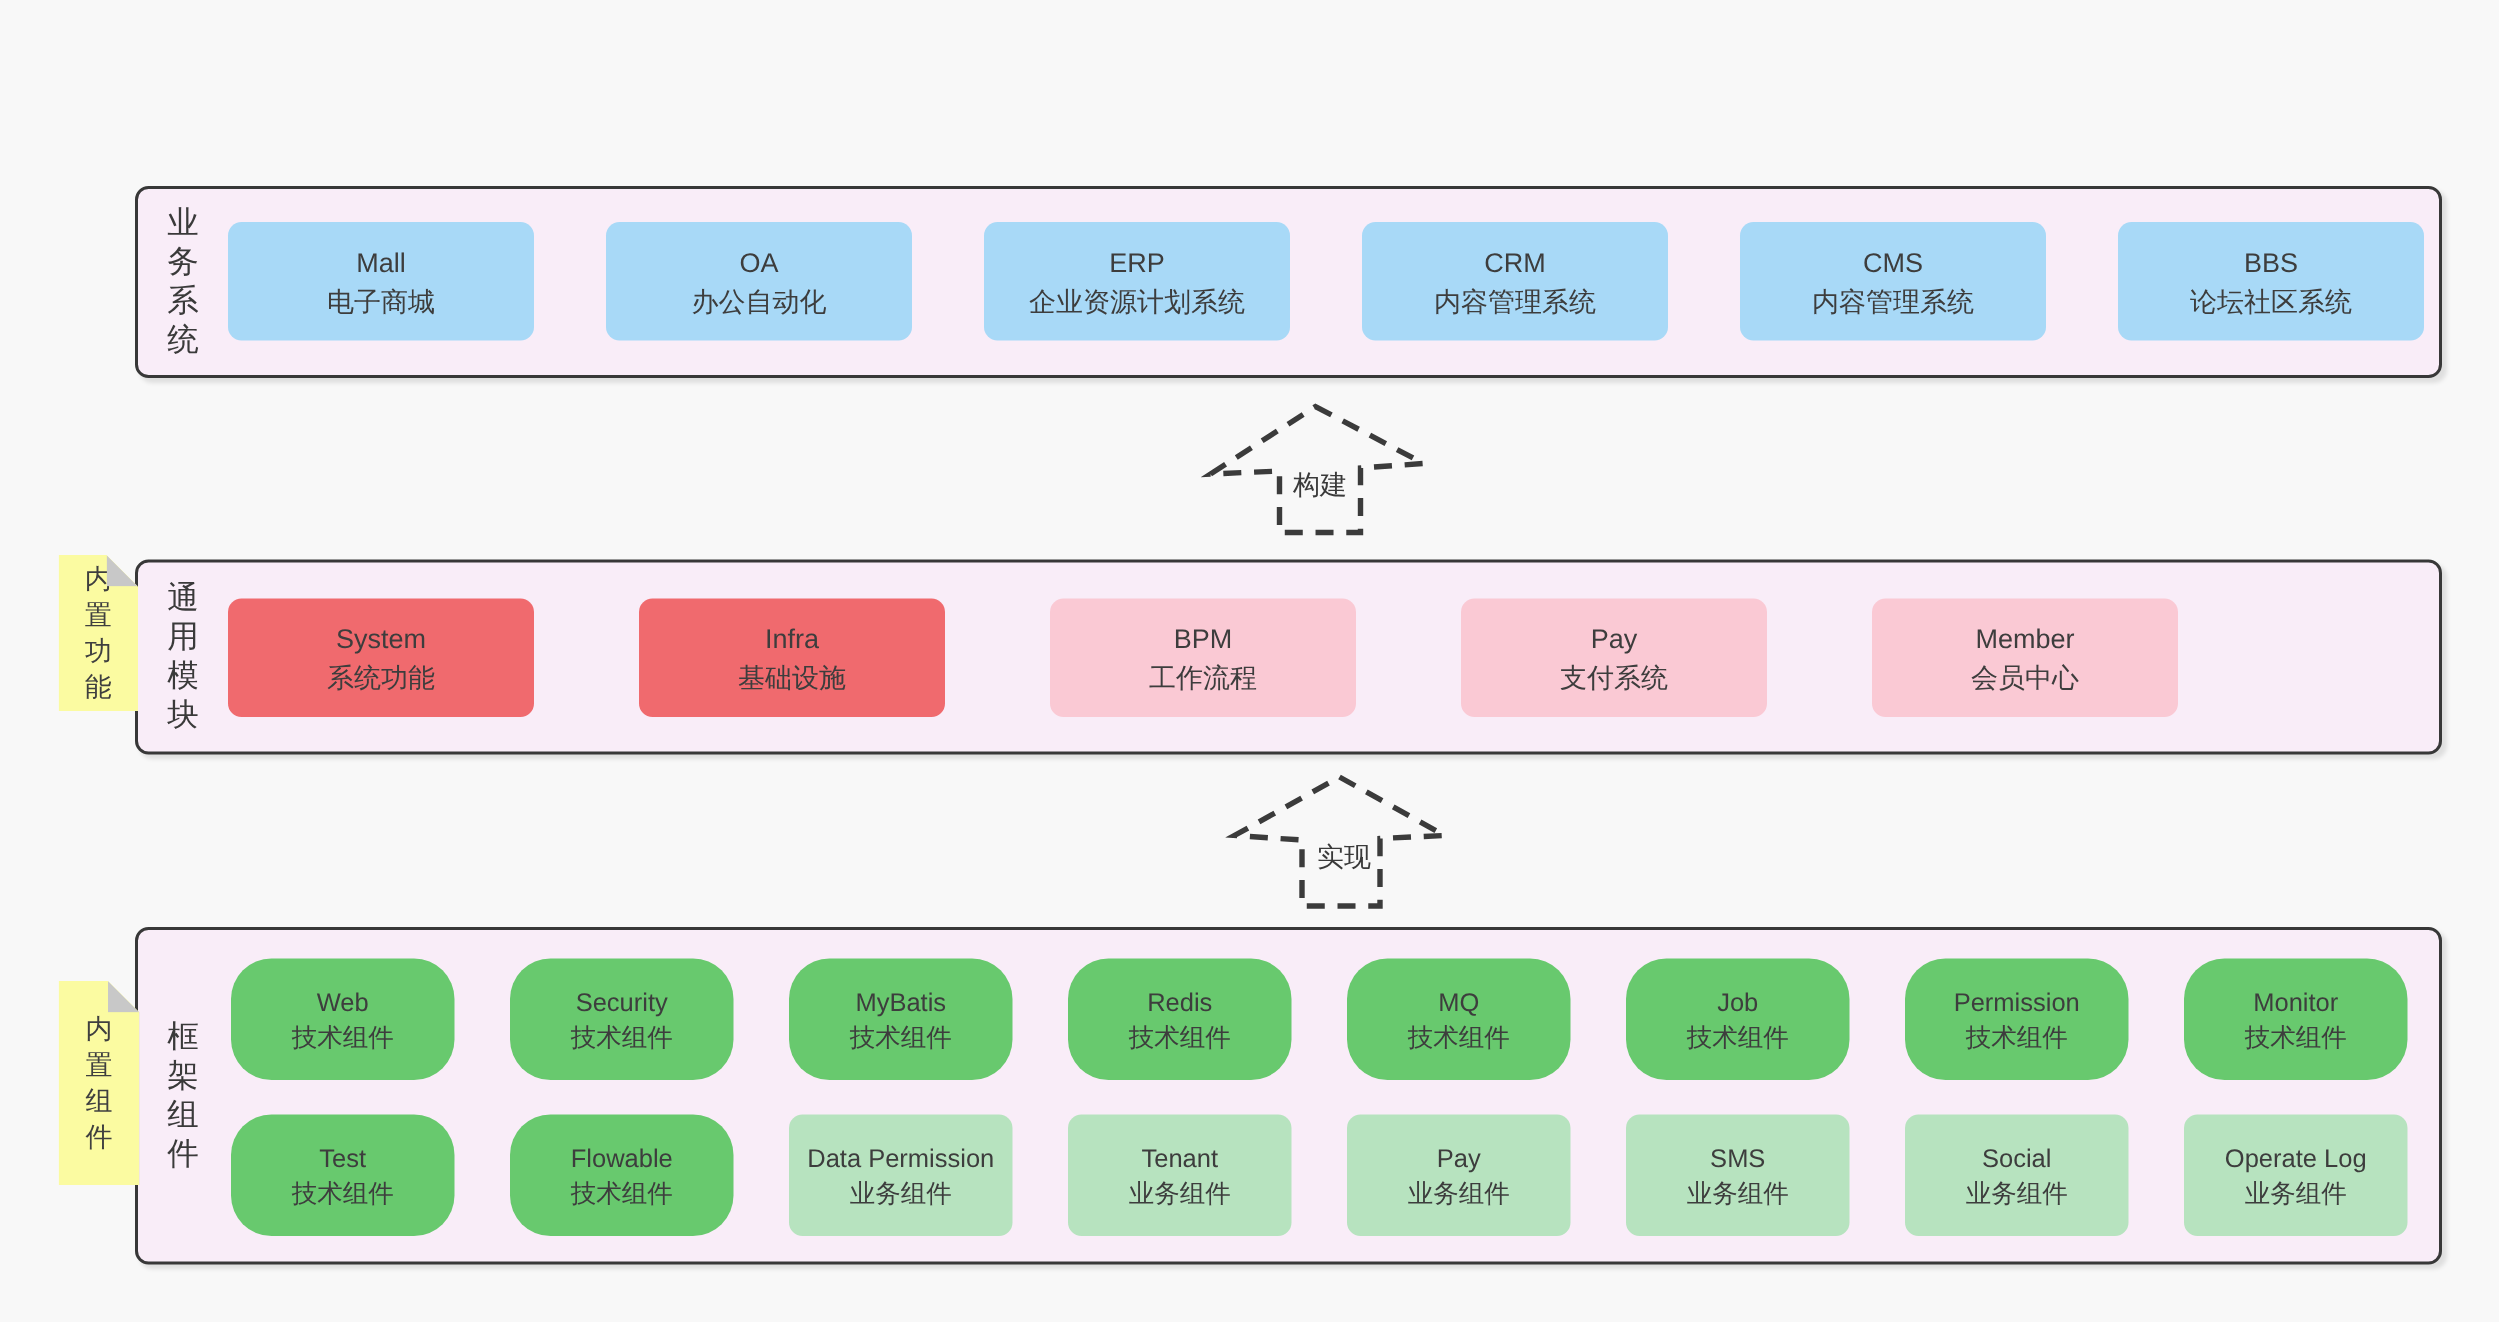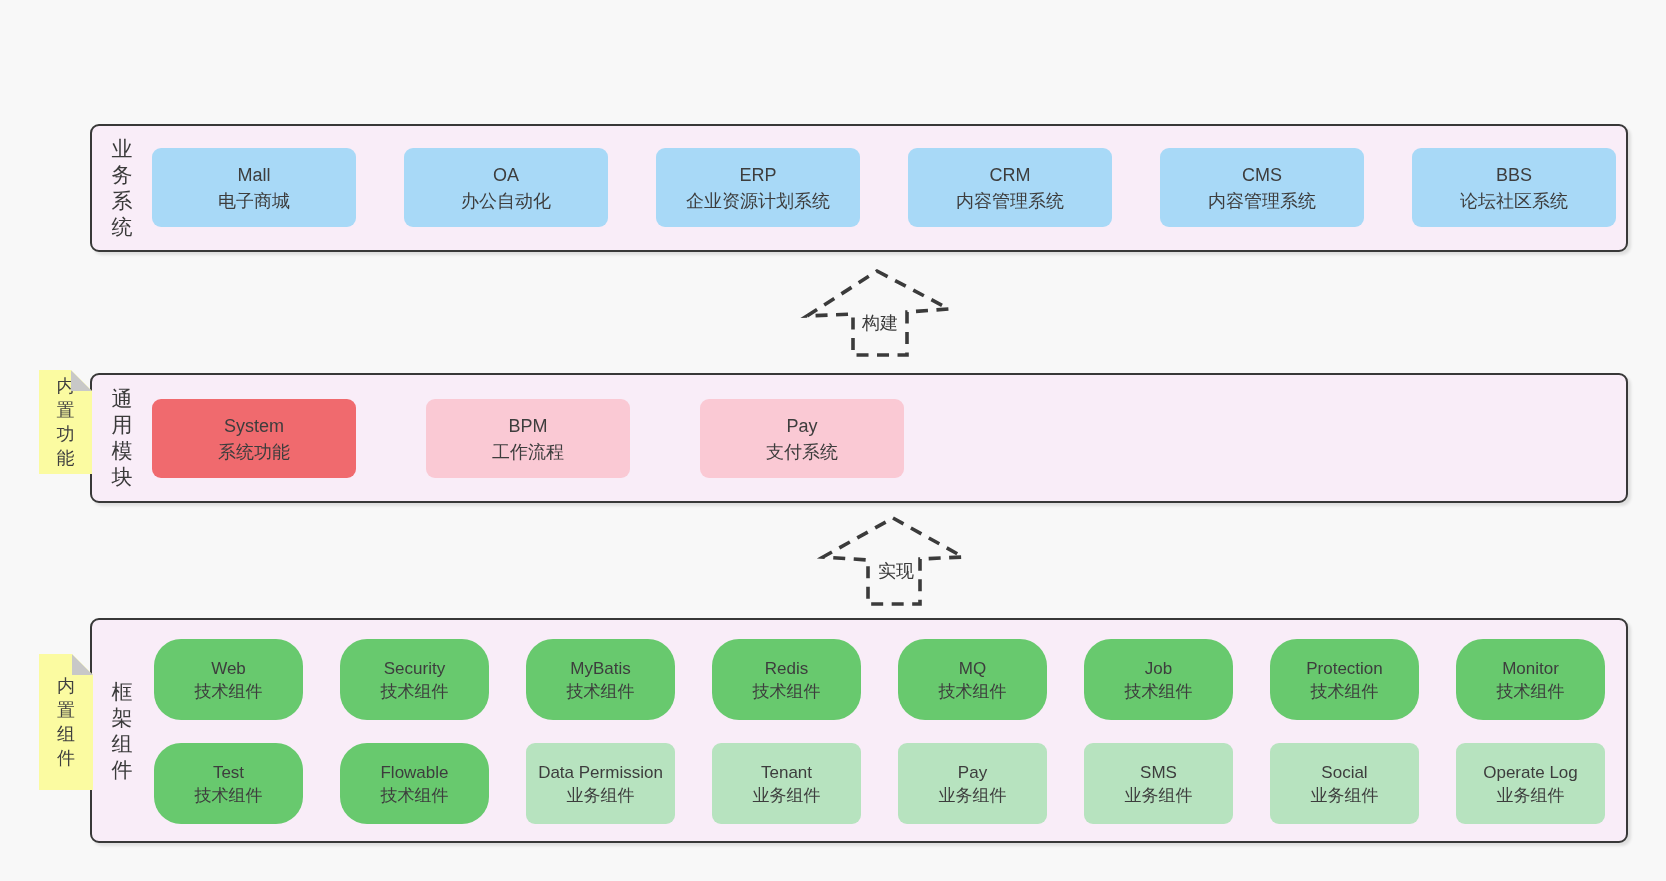--- a/index.html
+++ b/index.html
@@ -126,27 +126,35 @@
         <div>通</div>
         <div>用</div>
         <div>模</div>
         <div>块</div>
       </div>
     <div class="grid grid-l2">
         <div class="box v-red">
           <div class="box-title">System</div>
           <div class="box-subtitle">系统功能</div>
         </div>
+        <div class="box v-red">
+          <div class="box-title">Infra</div>
+          <div class="box-subtitle">基础设施</div>
+        </div>
         <div class="box v-pink">
           <div class="box-title">BPM</div>
           <div class="box-subtitle">工作流程</div>
         </div>
         <div class="box v-pink">
           <div class="box-title">Pay</div>
           <div class="box-subtitle">支付系统</div>
+        </div>
+        <div class="box v-pink">
+          <div class="box-title">Member</div>
+          <div class="box-subtitle">会员中心</div>
         </div>
       </div>
   </section>
   <div class="sticky sticky-2">
     <div class="fold"></div>
     <div class="sticky-text">
         <div>内</div>
         <div>置</div>
         <div>功</div>
         <div>能</div>
@@ -186,21 +194,21 @@
         </div>
         <div class="box v-green">
           <div class="box-title">MQ</div>
           <div class="box-subtitle">技术组件</div>
         </div>
         <div class="box v-green">
           <div class="box-title">Job</div>
           <div class="box-subtitle">技术组件</div>
         </div>
         <div class="box v-green">
-          <div class="box-title">Protection</div>
+          <div class="box-title">Permission</div>
           <div class="box-subtitle">技术组件</div>
         </div>
         <div class="box v-green">
           <div class="box-title">Monitor</div>
           <div class="box-subtitle">技术组件</div>
         </div>
       </div>
     <div class="grid grid-l3b">
         <div class="box v-green">
           <div class="box-title">Test</div>

